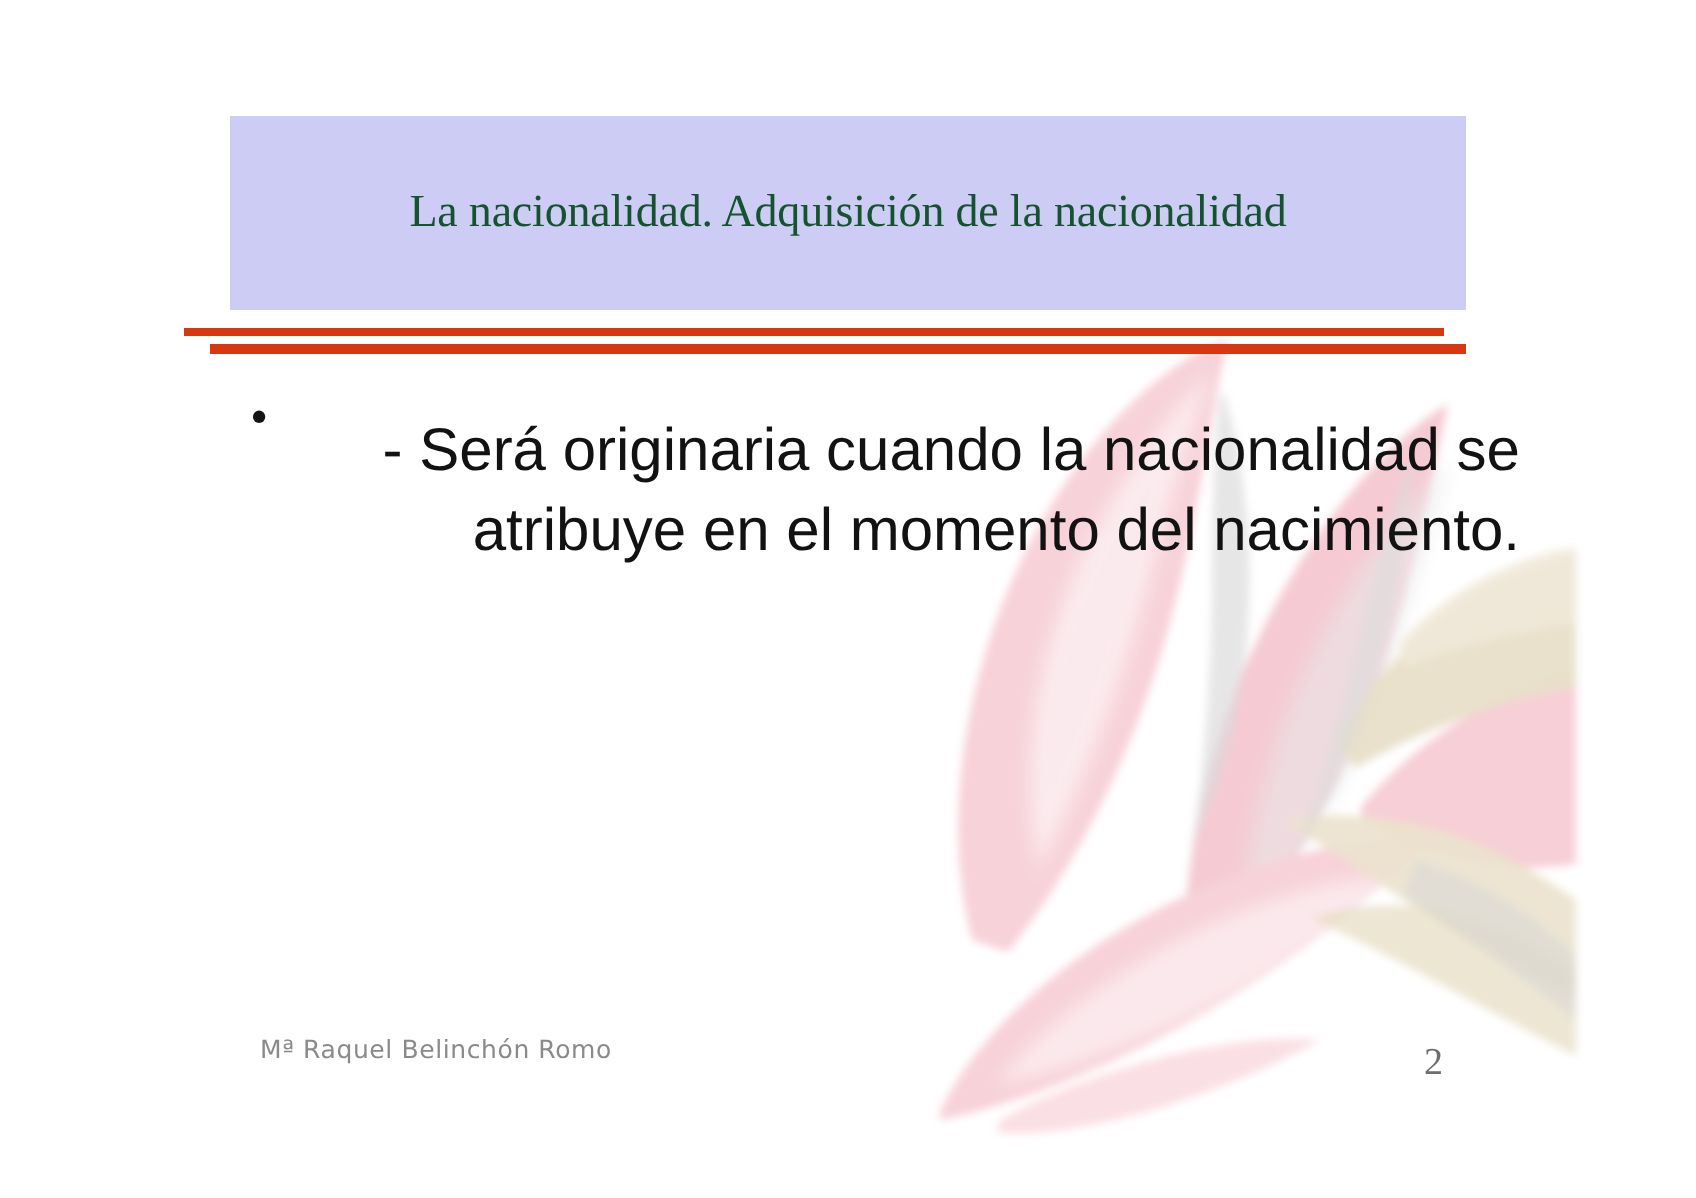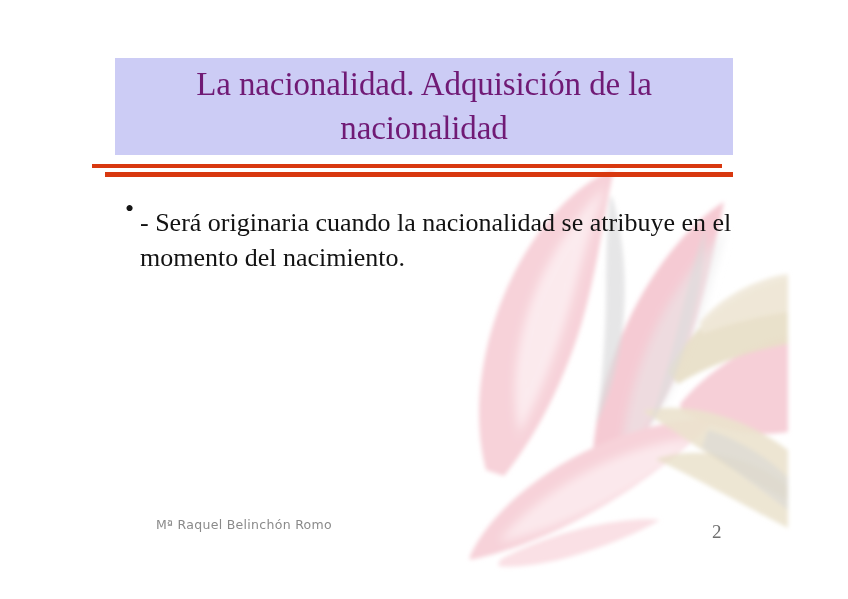--- a/index.html
+++ b/index.html
@@ -39,23 +39,23 @@
     width: 618px;
     height: 97px;
     background: #ccccf5;
     z-index: 2;
     display: flex;
     align-items: center;
     justify-content: center;
   }
   #title-text {
     font-family: "Liberation Serif", "DejaVu Serif", serif;
-    font-size: 33px;
+    font-size: 23px;
     line-height: 1.33;
-    color: #701a75;
+    color: #14532d;
     text-align: center;
     padding: 0 10px;
     letter-spacing: -0.1px;
   }
 
   
   .rule {
     position: absolute;
     background: #d8380f;
     z-index: 2;
@@ -96,39 +96,39 @@
     left: 10px;
     top: 0;
     font-style: normal;
     font-size: 26px;
     line-height: 1.30;
     color: #151515;
   }
   .dash-para {
     margin-top: 14px;
     padding-left: 25px;
-    font-size: 26px;
+    font-size: 30px;
     line-height: 1.33;
     color: #121212;
     font-style: normal;
-    font-family: Liberation Serif, serif;
+    font-family: Liberation Sans, sans-serif;
     width: 620px;
+    text-align: right;
   }
 
   
   #footer-author {
     position: absolute;
     left: 130px;
     top: 517px;
     font-family: "DejaVu Sans", "Liberation Sans", sans-serif;
     font-size: 12.5px;
     color: #8a8a8a;
     letter-spacing: 0.3px;
     z-index: 2;
-    margin-left: 26px;
   }
   #page-number {
     position: absolute;
     left: 712px;
     top: 521px;
     font-family: "Liberation Serif", "DejaVu Serif", serif;
     font-size: 19px;
     color: #6e6e6e;
     z-index: 2;
   }

